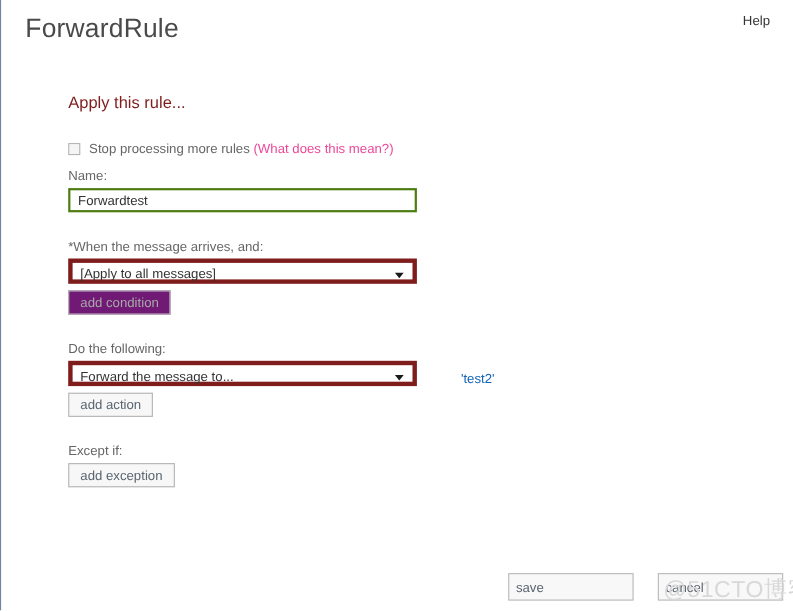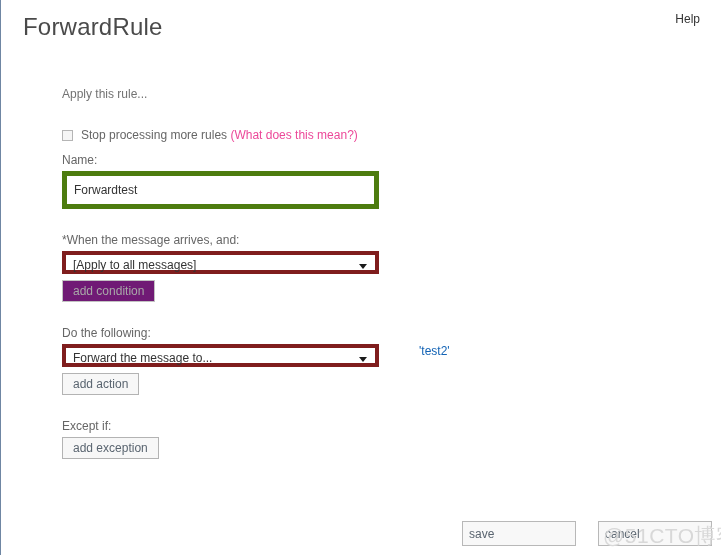--- a/index.html
+++ b/index.html
@@ -45,22 +45,22 @@
     white-space: nowrap;
   }
   
   #form-body {
     position: absolute;
     left: 61px;
     top: 86px;
     width: 560px;
   }
   .section-label {
-    font-size: 12px;
-    color: #737373;
+    font-size: 15px;
+    color: #7f1d1d;
     line-height: 16px;
     white-space: nowrap;
   }
   #apply-this-rule {
     margin: 0 0 26px 0;
   }
   
   .checkbox-row {
     display: flex;
     align-items: flex-start;
@@ -90,22 +90,22 @@
   .field-label {
     font-size: 12px;
     color: #666666;
     margin-bottom: 3px;
     line-height: 15px;
     white-space: nowrap;
   }
   
   .text-input {
     width: 317px;
-    height: 38px;
-    border: 5px solid #4d7c0f;
+    height: 22px;
+    border: 2px solid #4d7c0f;
     box-sizing: border-box;
     background: #ffffff;
     font-family: "Liberation Sans", sans-serif;
     font-size: 12px;
     color: #333333;
     padding: 0 0 0 7px;
     line-height: 21px;
     outline: none;
     display: block;
   }
@@ -159,21 +159,21 @@
     background: #701a75;
     border-color: #c2c2c2;
     color: #a8a8a8;
     cursor: default;
   }
   .row-gap-sm { height: 6px; }
   .block-gap { height: 24px; }
   
   .action-row {
     display: flex;
-    align-items: flex-start;
+    align-items: flex-end;
   }
   #action-target-link {
     margin-left: 40px;
     font-size: 12px;
     color: #1363b5;
     text-decoration: none;
     white-space: nowrap;
   }
   
   #footer-buttons {

